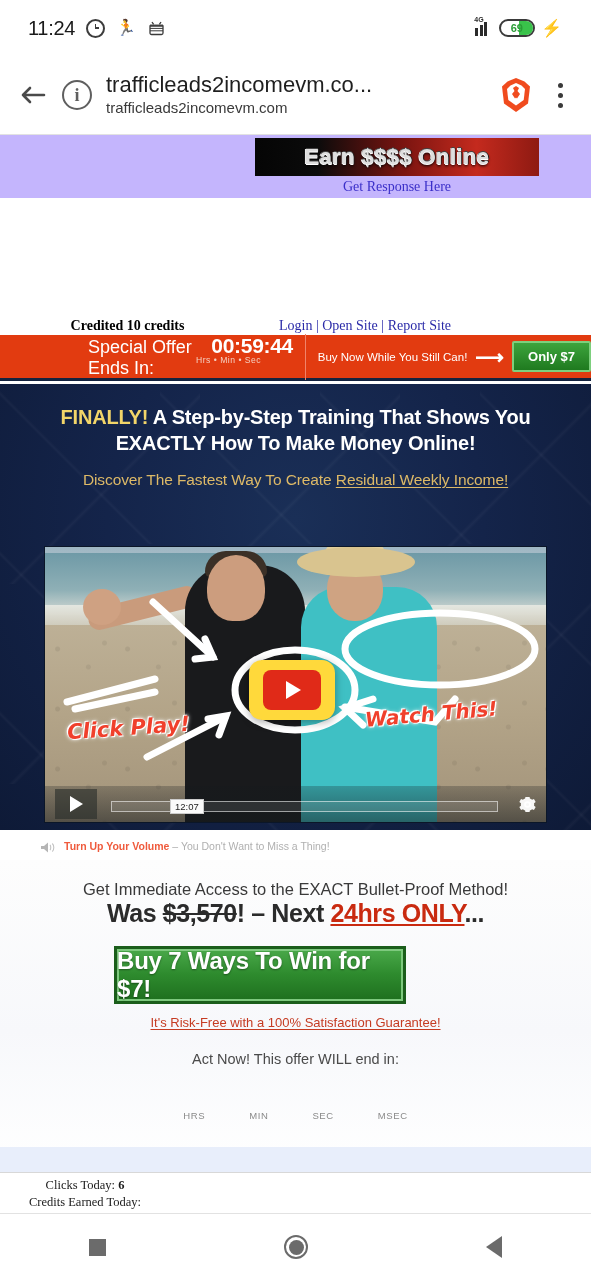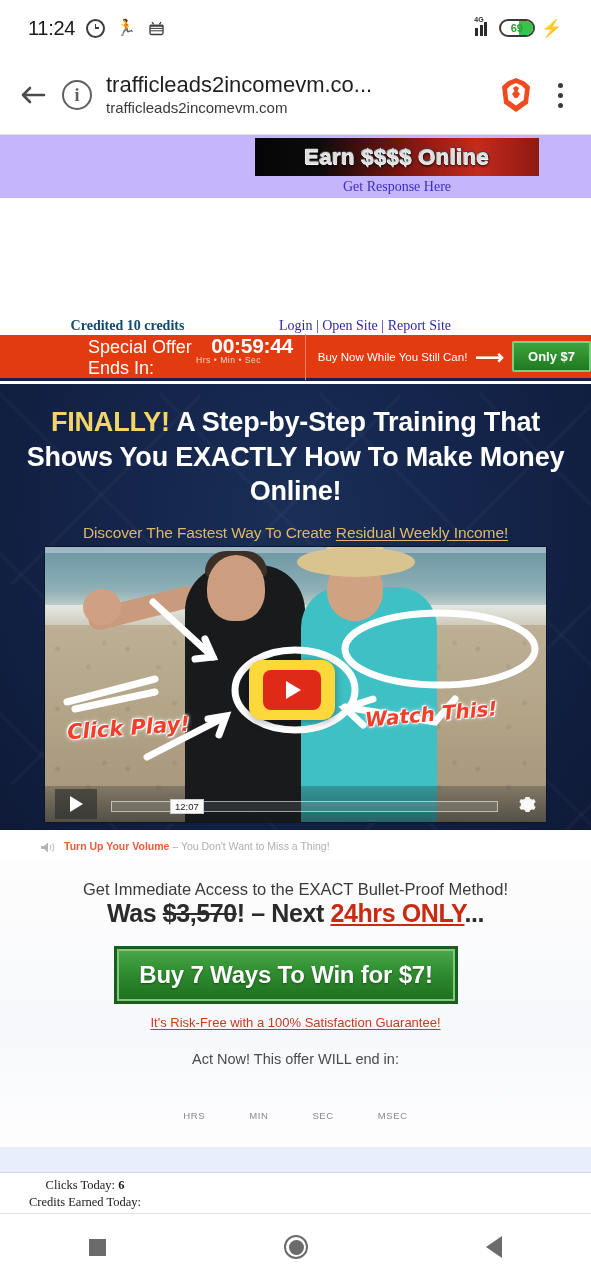--- a/index.html
+++ b/index.html
@@ -68,21 +68,21 @@
     display:flex; align-items:center; justify-content:center;
   }
   .ad-banner span {
     font-family:"Liberation Sans", sans-serif; font-weight:700; font-size:22px;
     color:#dedede; letter-spacing:0.4px;
     text-shadow: 0 1px 0 #fff, 0 -1px 0 #444, 1px 0 0 #222, -1px 0 0 #eee, 0 2px 3px #000;
   }
   .ad-resp { position:absolute; left:255px; top:44px; width:284px; text-align:center;
      font-family:"Liberation Serif", serif; font-size:14px; color:#3b2fc9; }
   .ad-credits { position:absolute; left:0; top:183px; width:255px; text-align:center;
-     font-family:"Liberation Serif", serif; font-size:14px; font-weight:700; color:#0c4a6e; }
+     font-family:"Liberation Serif", serif; font-size:14px; font-weight:700; color:#000000; }
   .ad-links { position:absolute; left:240px; top:183px; width:250px; text-align:center;
      font-family:"Liberation Serif", serif; font-size:14px; color:#2a2aa8; }
   .ad-links b { font-weight:400; }
 
   
   .offerbar {
     position:absolute; left:0; top:200px; width:591px; height:46px;
     background:#e23b10; display:flex; align-items:center; color:#fff;
     border-bottom:3px solid #14233f;
   }
@@ -107,21 +107,21 @@
   }
   .hero::before {
     content:""; position:absolute; inset:0;
     background:
       linear-gradient(45deg, transparent 46%, rgba(255,255,255,.035) 47%, transparent 48%),
       linear-gradient(-45deg, transparent 46%, rgba(255,255,255,.03) 47%, transparent 48%);
     background-size: 160px 160px, 200px 200px;
   }
   .hero-h1 {
     position:relative; text-align:center; color:#fff; font-weight:700;
-    font-size:27px; line-height:1.28; padding: 21px 24px 0; letter-spacing:-0.2px;
+    font-size:20px; line-height:1.28; padding: 21px 24px 0; letter-spacing:-0.2px;
   }
   .hero-h1 .fin { color:#f2d569; }
   .hero-sub {
     position:relative; text-align:center; color:#ddb967; font-size:15.5px;
     margin-top:15px; letter-spacing:-0.1px;
   }
   .hero-sub u { text-decoration: underline; text-underline-offset:2px; }
 
   
   .video {
@@ -179,21 +179,21 @@
   .vol-text .red { color:#ef5b3d; font-weight:700; }
 
   
   .offerbody { position:absolute; left:0; top:725px; width:591px; height:312px;
      background:linear-gradient(180deg,#fdfdfd 0%,#f7f8fb 55%,#ffffff 100%); }
   .ob-line1 { text-align:center; font-size:16.5px; color:#3a3a3a; padding-top:20px; }
   .ob-line2 { text-align:center; font-size:25px; font-weight:700; color:#2b2b2b; letter-spacing:-0.4px; }
   .ob-line2 s { color:#2b2b2b; }
   .ob-line2 .only { color:#c92a10; text-decoration:underline; text-underline-offset:2px; }
   .cta {
-    position:absolute; left:114px; top:811px; width:344px; height:58px;
+    position:absolute; left:114px; top:811px; width:292px; height:58px;
     background:linear-gradient(180deg,#4aa94a 0%,#2e8b2e 48%,#1e6f1e 100%);
     border:3px solid #1b5e1b; box-shadow: inset 0 0 0 2px #7ec97e;
     display:flex; align-items:center; justify-content:center;
   }
   .cta span { color:#fff; font-size:24px; font-weight:700; text-shadow:0 1px 2px rgba(0,0,0,.4); letter-spacing:-0.2px; }
   .guarantee { position:absolute; left:0; top:880px; width:591px; text-align:center;
      font-size:13px; color:#c53b22; text-decoration:underline; text-underline-offset:2px; }
   .act-now { position:absolute; left:0; top:916px; width:591px; text-align:center;
      font-size:14.5px; color:#4a4a4a; }
   .timer { position:absolute; left:0; top:932px; width:591px; text-align:center;

